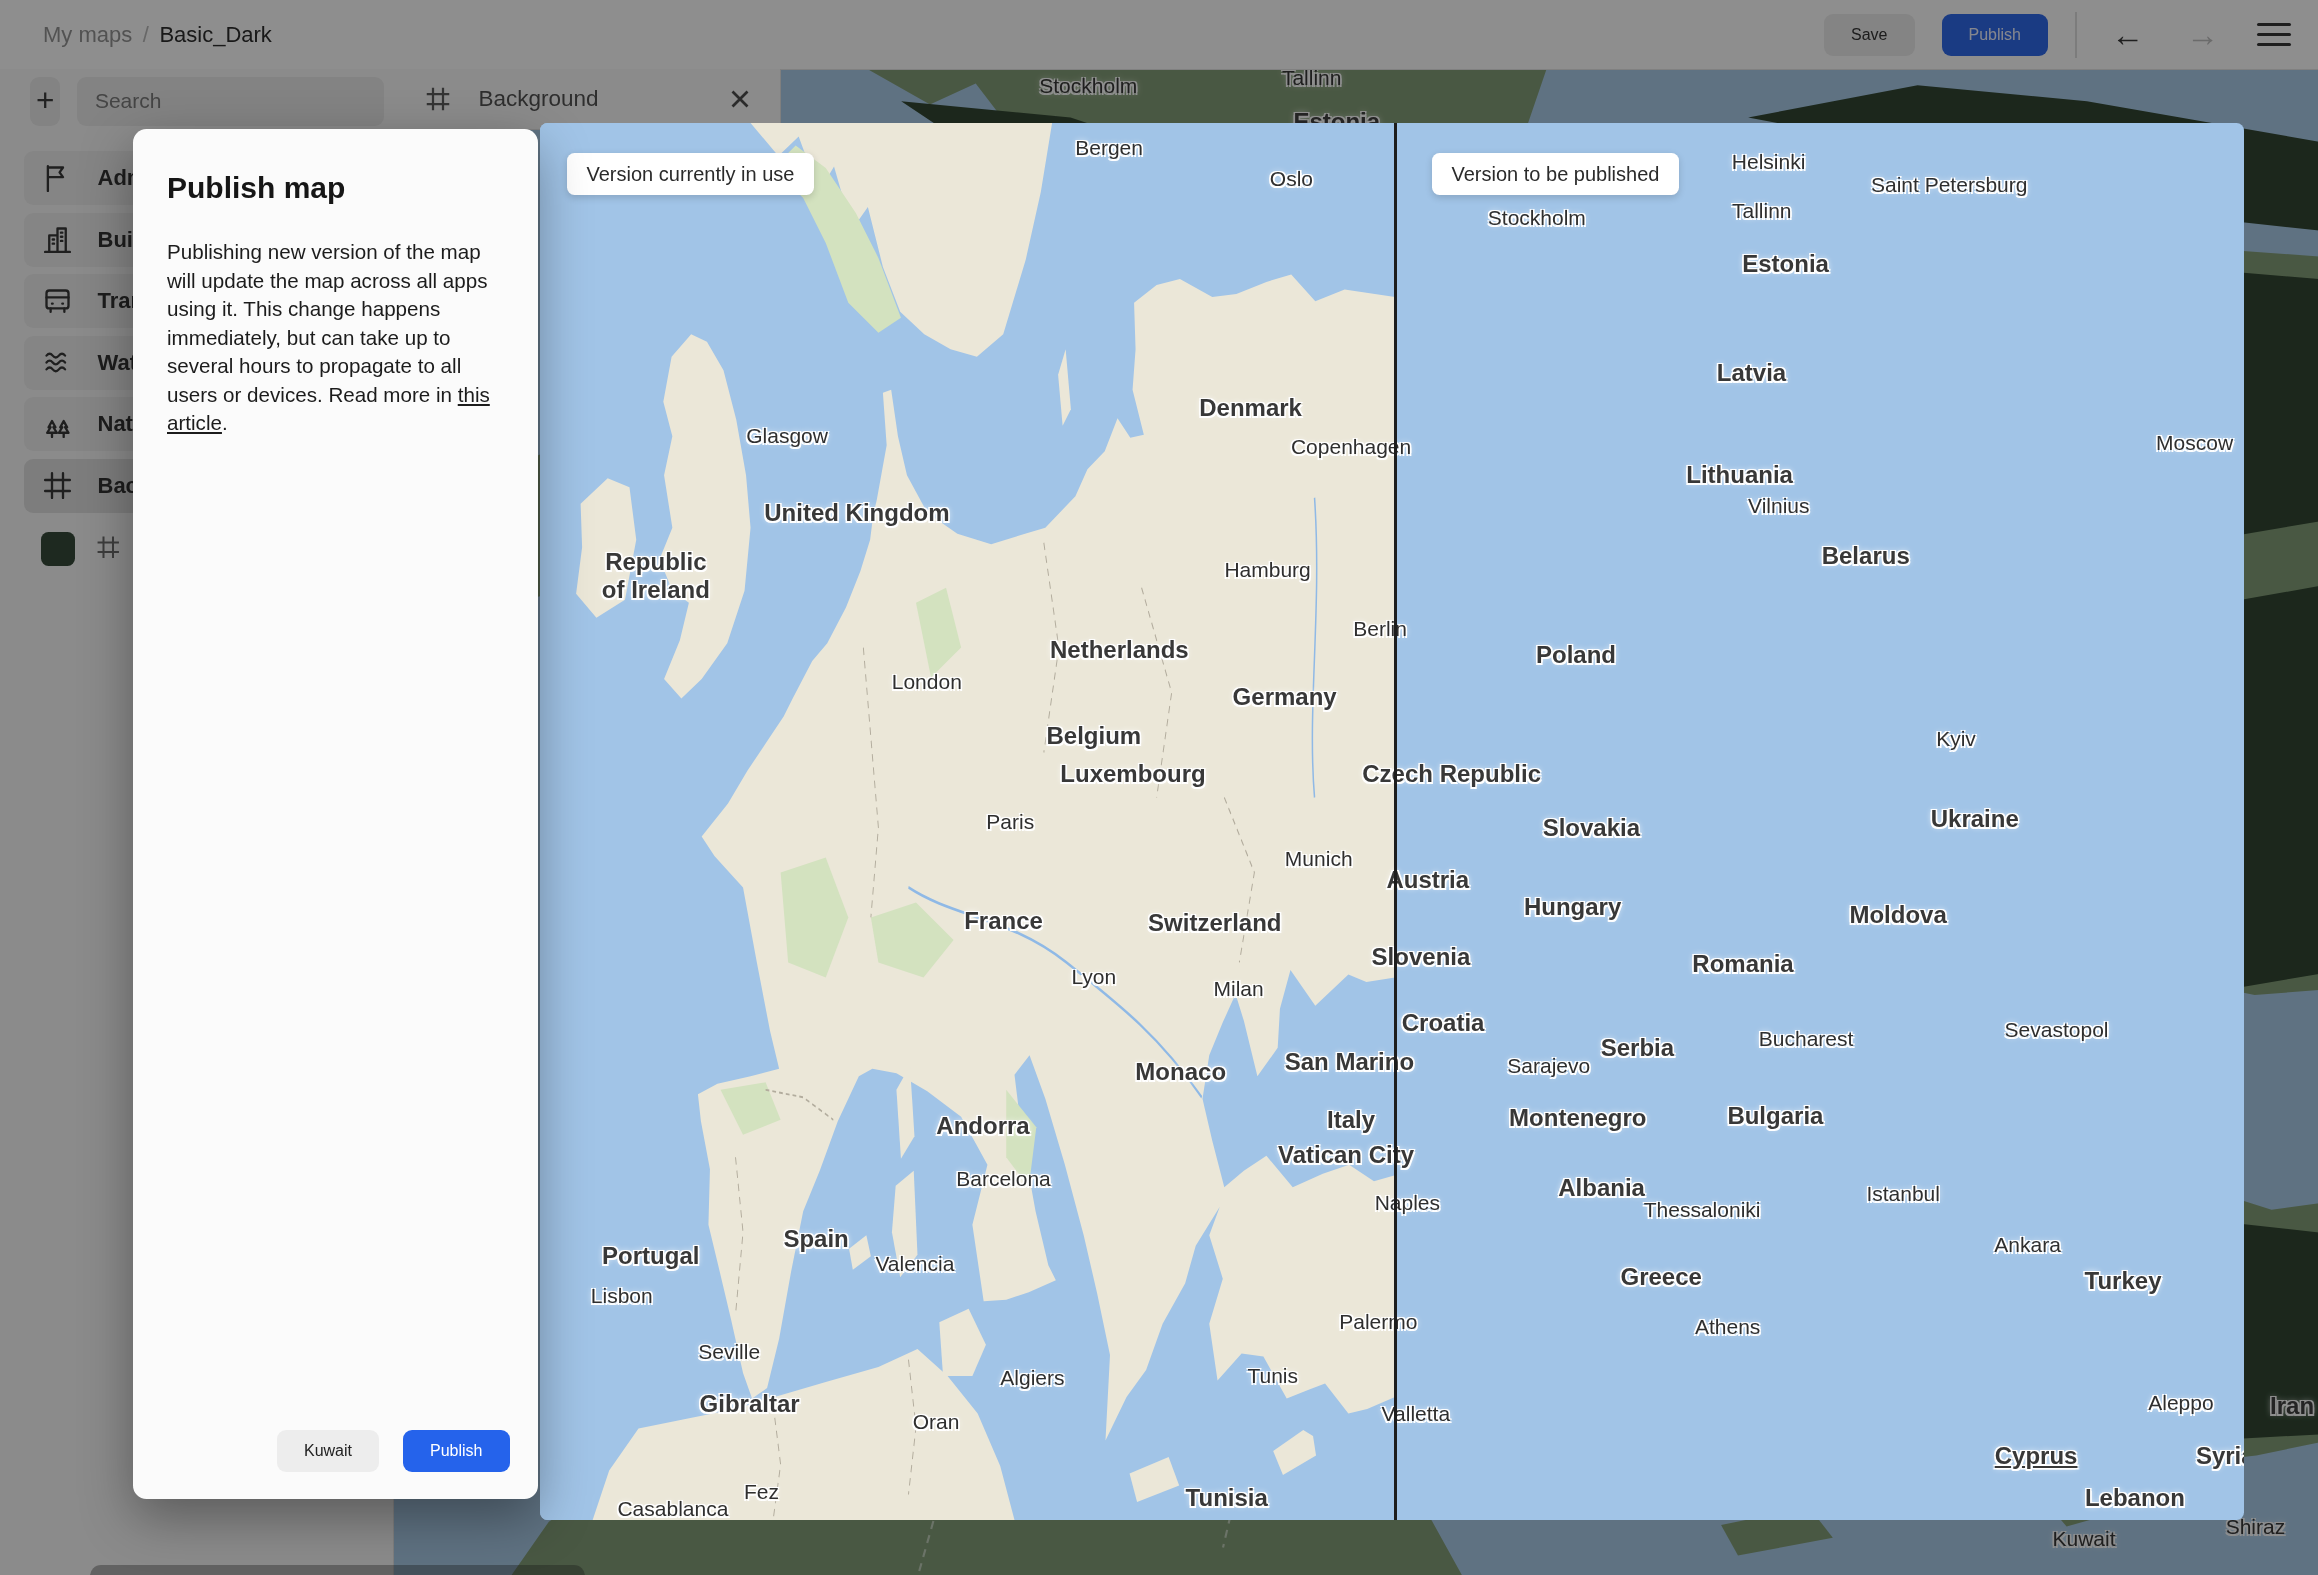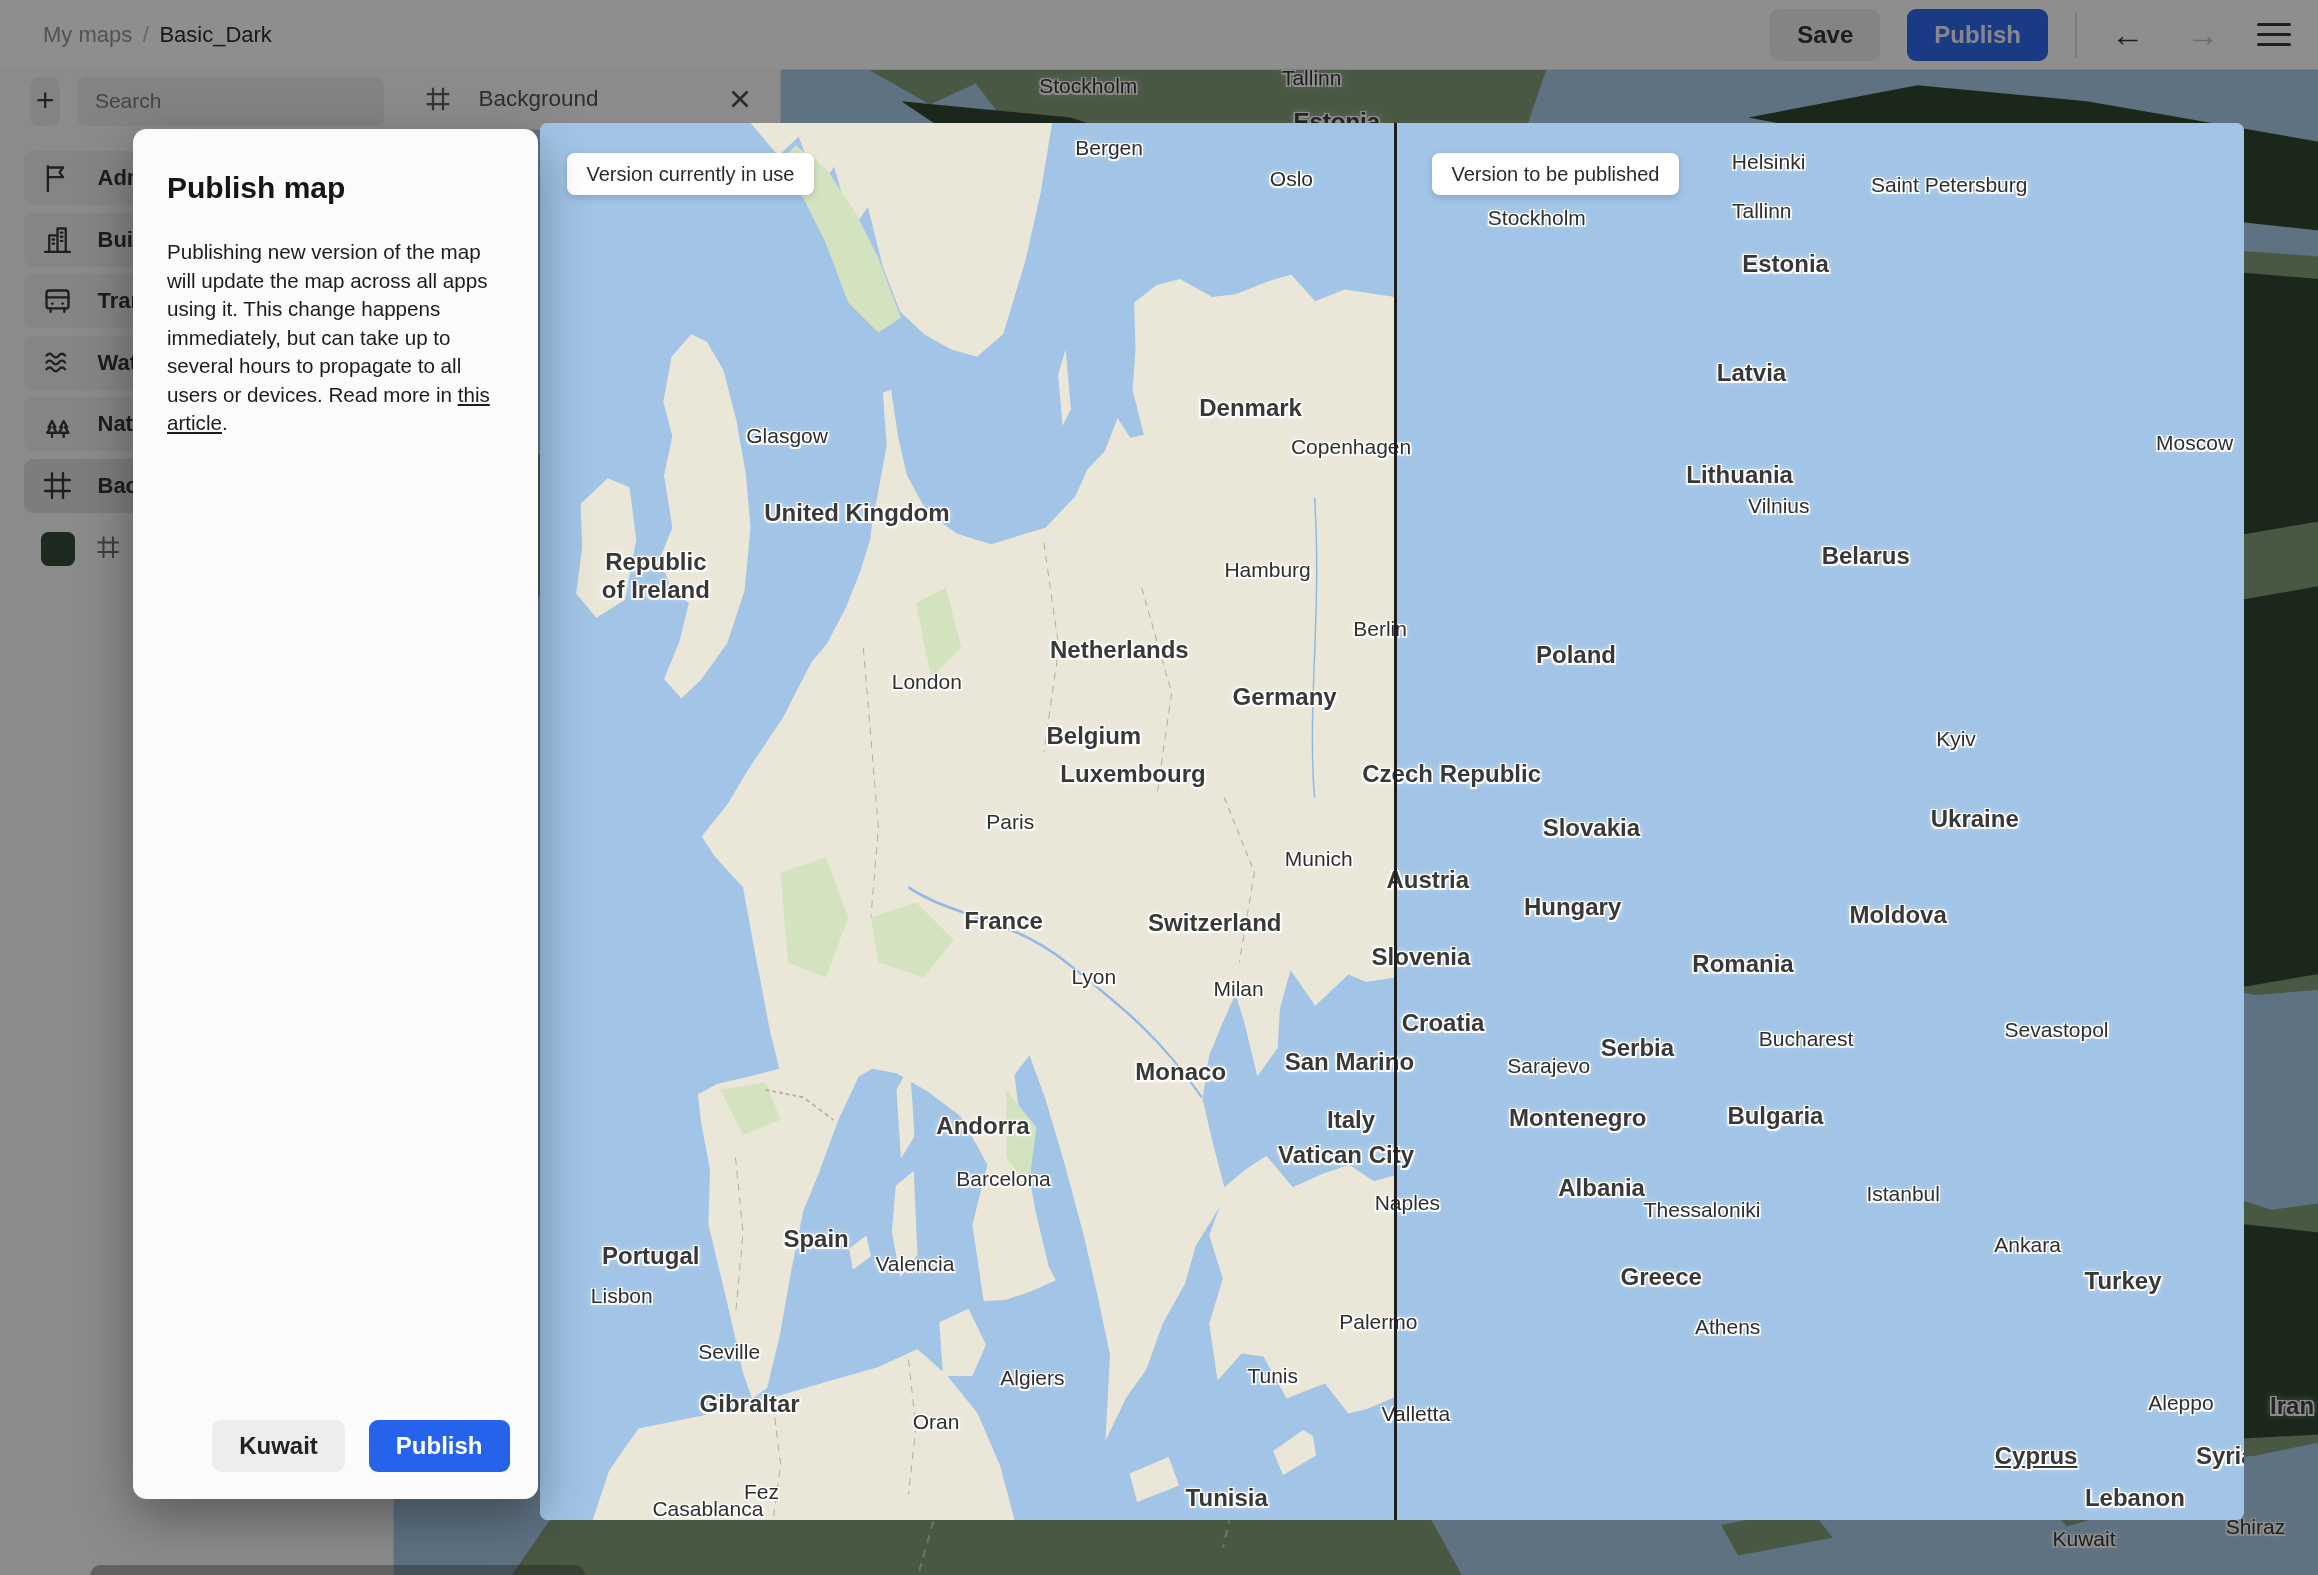--- a/index.html
+++ b/index.html
@@ -11,22 +11,22 @@
   
   .topbar{
     position:absolute;left:0;top:0;width:2319px;height:69px;background:#ffffff;
     border-bottom:1.5px solid #e4e4e4;display:flex;align-items:center;z-index:2;
   }
   .breadcrumb{margin-left:43px;font-size:22px;display:flex;gap:10.5px;align-items:center;}
   .crumb-parent{color:#8f8f8f;}
   .crumb-sep{color:#b5b5b5;}
   .crumb-current{color:#232323;}
   .topbar-right{margin-left:auto;display:flex;align-items:center;gap:27px;margin-right:25.5px;}
-  .btn{border:none;border-radius:9px;font-size:24px;padding:12px 27px;cursor:pointer;
-       font-family:inherit;font-weight:bold;}
+  .btn{border:none;border-radius:9px;font-size:16px;padding:12px 27px;cursor:pointer;
+       font-family:inherit;}
   .btn-save{background:#ececec;color:#2a2a2a;}
   .btn-publish-top{background:#2563eb;color:#eef1ff;}
   .tb-sep{width:1.5px;height:46px;background:#dddddd;}
   .tb-ico{font-size:33px;line-height:1;color:#2e2e2e;padding:3px 7.5px;cursor:pointer;background:none;border:none;}
   .tb-ico.disabled{color:#bdbdbd;}
   .burger{display:flex;flex-direction:column;gap:6.7px;cursor:pointer;padding:4.5px 3px;}
   .burger span{display:block;width:34px;height:3px;background:#2e2e2e;border-radius:1.5px;}
   
   .backdrop{position:absolute;left:393px;top:69px;width:1926px;height:1506px;z-index:1;overflow:hidden;}
   .backdrop svg{position:absolute;inset:0;}
@@ -361,21 +361,21 @@
       <div class="map-lbl city" style="left: 27.2%; top: 75.6%;">Barcelona</div>
       <div class="map-lbl city" style="left: 22%; top: 81.7%;">Valencia</div>
       <div class="map-lbl city" style="left: 4.8%; top: 84%;">Lisbon</div>
       <div class="map-lbl city" style="left: 11.1%; top: 88%;">Seville</div>
       <div class="map-lbl city" style="left: 50.9%; top: 77.3%;">Naples</div>
       <div class="map-lbl city" style="left: 49.2%; top: 85.8%;">Palermo</div>
       <div class="map-lbl city" style="left: 28.9%; top: 89.8%;">Algiers</div>
       <div class="map-lbl city" style="left: 21.6%; top: 93%; margin-left: 28px;">Oran</div>
       <div class="map-lbl city" style="left: 43%; top: 89.7%;">Tunis</div>
       <div class="map-lbl city" style="left: 13%; top: 98%;">Fez</div>
-      <div class="map-lbl city" style="left: 7.8%; top: 99.2%; margin-left: 35px;">Casablanca</div>
+      <div class="map-lbl city" style="left: 7.8%; top: 99.2%;">Casablanca</div>
       <div class="map-lbl city" style="left: 51.4%; top: 92.4%;">Valletta</div>
       <div class="map-lbl city" style="left: 72.1%; top: 2.8%;">Helsinki</div>
       <div class="map-lbl city" style="left: 82.7%; top: 3.9%; margin-top: 8px;">Saint Petersburg</div>
       <div class="map-lbl city" style="left: 58.5%; top: 6.8%;">Stockholm</div>
       <div class="map-lbl city" style="left: 71.7%; top: 6.3%;">Tallinn</div>
       <div class="map-lbl city" style="left: 97.1%; top: 22.9%;">Moscow</div>
       <div class="map-lbl city" style="left: 72.7%; top: 27.4%;">Vilnius</div>
       <div class="map-lbl city" style="left: 83.1%; top: 44.1%;">Kyiv</div>
       <div class="map-lbl city" style="left: 59.2%; top: 67.5%;">Sarajevo</div>
       <div class="map-lbl city" style="left: 74.3%; top: 65.6%;">Bucharest</div>

